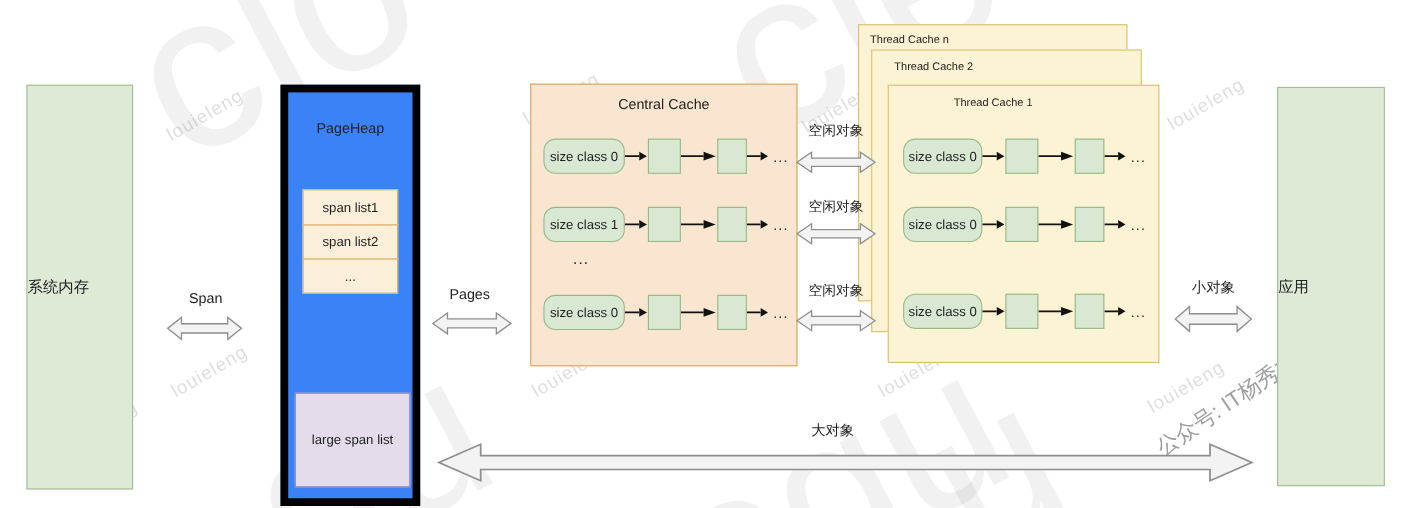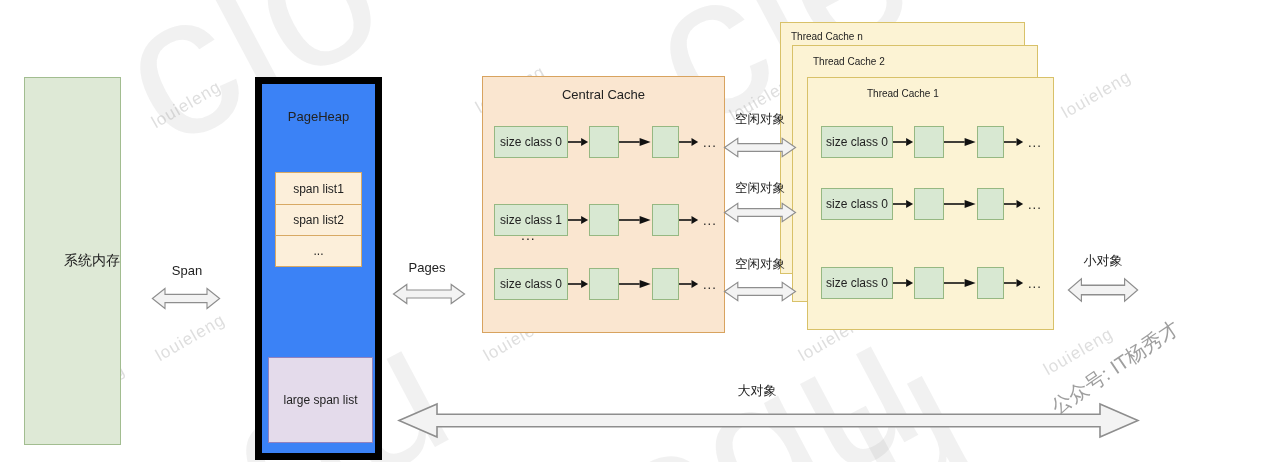--- a/index.html
+++ b/index.html
@@ -6,21 +6,21 @@
   .canvas{position:relative;width:1280px;height:462px;background:#ffffff;overflow:hidden;
           font-family:"Liberation Sans",sans-serif;color:#222;}
   
   .wm-big{position:absolute;font-size:200px;font-weight:400;color:rgba(145,145,145,0.13);
           transform:rotate(-28deg);white-space:nowrap;pointer-events:none;line-height:1;}
   .wm-tile{position:absolute;font-size:17px;letter-spacing:1px;color:rgba(160,160,160,0.35);
            transform:rotate(-30deg);white-space:nowrap;pointer-events:none;}
   .wm-credit{position:absolute;font-size:20px;color:rgba(125,125,125,0.75);
              transform:rotate(-34deg);transform-origin:0 0;white-space:nowrap;pointer-events:none;}
   
-  .tallbox{position:absolute;display:flex;align-items:center;justify-content:flex-end;
+  .tallbox{position:absolute;display:flex;align-items:center;justify-content:flex-start;
            font-size:14px;}
   .greenbox{background:#dee9d6;border:1px solid #a2bd90;}
   .pageheap{position:absolute;left:255px;top:77px;width:113px;height:369px;
             background:#3b82f6;border:7px solid #000000;}
   .pageheap-title{position:absolute;top:25px;left:0;width:100%;text-align:center;font-size:13px;}
   .spanlist-stack{position:absolute;left:13px;top:72px;width:87px;}
   .spanlist-cell{height:30px;margin-top:-1px;background:#fcefda;border:1px solid #d8a964;
                  display:flex;align-items:center;justify-content:center;font-size:12px;}
   .largespan{position:absolute;left:6px;top:273px;width:103px;height:84px;background:#e4dbeb;
              border:1px solid #9182be;display:flex;align-items:center;justify-content:center;font-size:12px;}
@@ -28,21 +28,21 @@
                 background:#fae6d0;border:1px solid #d8a35f;}
   .cc-title{position:absolute;top:10px;left:0;width:100%;text-align:center;font-size:13px;}
   .tc{position:absolute;background:#fcf3d4;border:1px solid #d8c169;}
   .tc-n{left:780px;top:22px;width:243px;height:250px;z-index:1;}
   .tc-2{left:792px;top:45px;width:244px;height:255px;z-index:2;}
   .tc-1{left:807px;top:77px;width:245px;height:251px;z-index:3;}
   .tc-title{position:absolute;font-size:10px;}
   
   .list-row{position:absolute;display:flex;align-items:center;height:32px;}
   .cell{background:#d8e8d2;border:1px solid #96b882;box-sizing:border-box;height:32px;}
-  .label-cell{width:74px;display:flex;align-items:center;justify-content:center;font-size:12px;}
+  .label-cell{width:74px;display:flex;align-items:center;justify-content:center;font-size:12px;border-radius:11px;}
   .obj-cell{width:30px;}
   .obj-cell2{width:27px;}
   .larr{height:10px;flex:none;display:block;}
   .w21{width:21px;} .w33{width:33px;} .w20{width:20px;}
   .dots{font-size:13px;margin-left:4px;letter-spacing:1px;}
   .mid-ellipsis{position:absolute;font-size:14px;letter-spacing:1px;}
   
   .flow-label{position:absolute;text-align:center;font-size:13px;}
   .dbl{position:absolute;z-index:5;}
   .dbl svg,.bigdbl svg{display:block;width:100%;height:100%;}
@@ -121,21 +121,21 @@
           <polygon points="15,1 23,5 15,9" fill="#111"></polygon>
         </svg>
       <div class="cell obj-cell2"></div>
       <svg class="larr w20" viewBox="0 0 24 10" preserveAspectRatio="none">
           <line x1="0" y1="5" x2="15" y2="5" stroke="#111" stroke-width="1.6"></line>
           <polygon points="15,1 23,5 15,9" fill="#111"></polygon>
         </svg>
       <div class="dots">...</div>
     </div>
 
-    <div class="list-row" style="left:11px;top:127px;">
+    <div class="list-row" style="left:11px;top:111px;">
       <div class="cell label-cell">size class 1</div>
       <svg class="larr w21" viewBox="0 0 24 10" preserveAspectRatio="none">
           <line x1="0" y1="5" x2="15" y2="5" stroke="#111" stroke-width="1.6"></line>
           <polygon points="15,1 23,5 15,9" fill="#111"></polygon>
         </svg>
       <div class="cell obj-cell"></div>
       <svg class="larr w33" viewBox="0 0 24 10" preserveAspectRatio="none">
           <line x1="0" y1="5" x2="15" y2="5" stroke="#111" stroke-width="1.6"></line>
           <polygon points="15,1 23,5 15,9" fill="#111"></polygon>
         </svg>
@@ -263,20 +263,23 @@
 
   <div class="flow-label" style="left:1066px;top:252px;width:74px;">
     <span>小对象</span>
   </div>
   <div class="dbl" style="left:1067px;top:277px;width:72px;height:26px;">
     <svg viewBox="0 0 100 30" preserveAspectRatio="none">
         <polygon points="2,15 20,2 20,9.5 80,9.5 80,2 98,15 80,28 80,20.5 20,20.5 20,28"></polygon>
       </svg>
   </div>
 
+  <div class="tallbox greenbox" style="left:1161px;top:79px;width:96px;height:361px;">
+    <span>应用</span>
+  </div>
 
   <div class="flow-label" style="left:716px;top:382px;width:82px;">
     <span>大对象</span>
   </div>
   <div class="bigdbl" style="left:397px;top:402px;width:743px;height:37px;">
     <svg viewBox="0 0 743 38" preserveAspectRatio="none">
         <polygon points="2,19 40,2 40,12.5 703,12.5 703,2 741,19 703,36 703,25.5 40,25.5 40,36"></polygon>
       </svg>
   </div>
 

